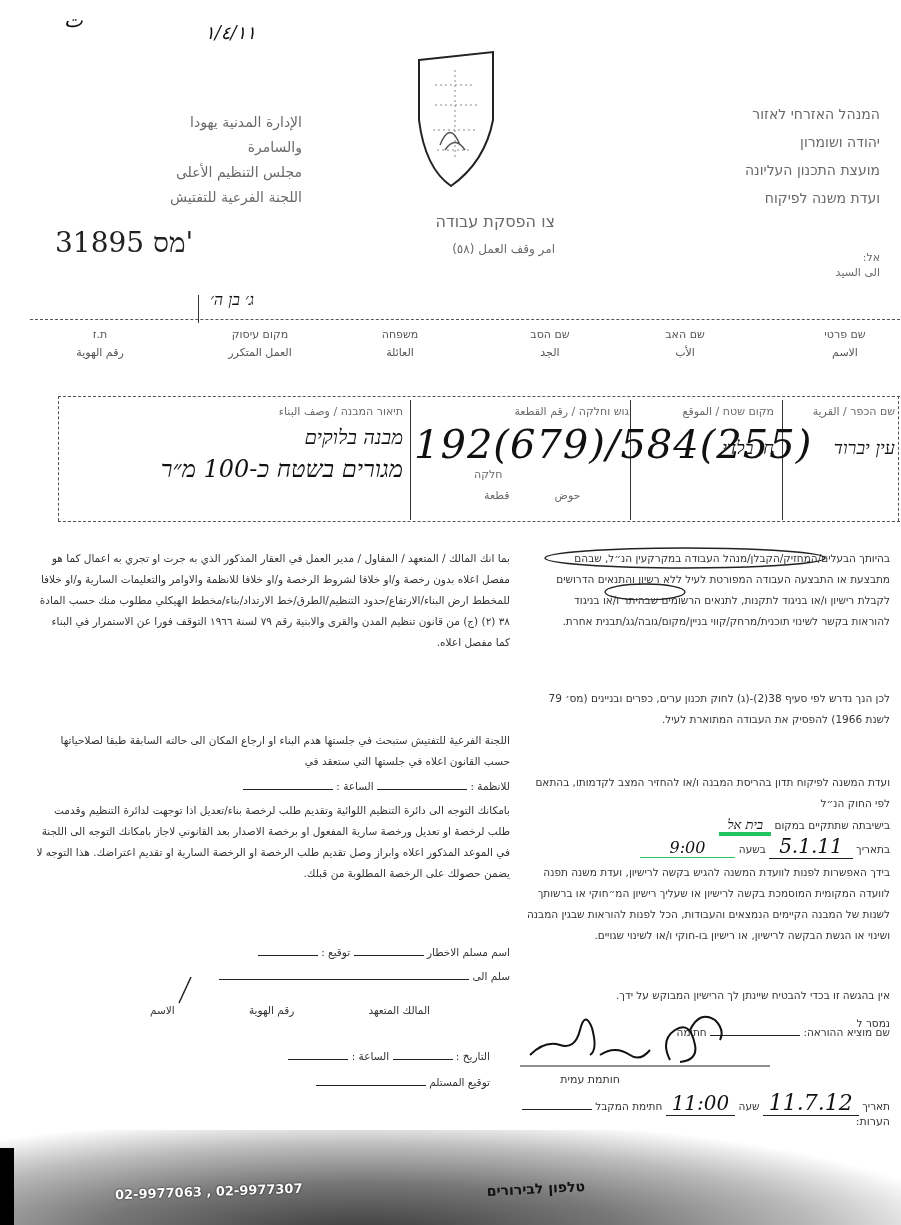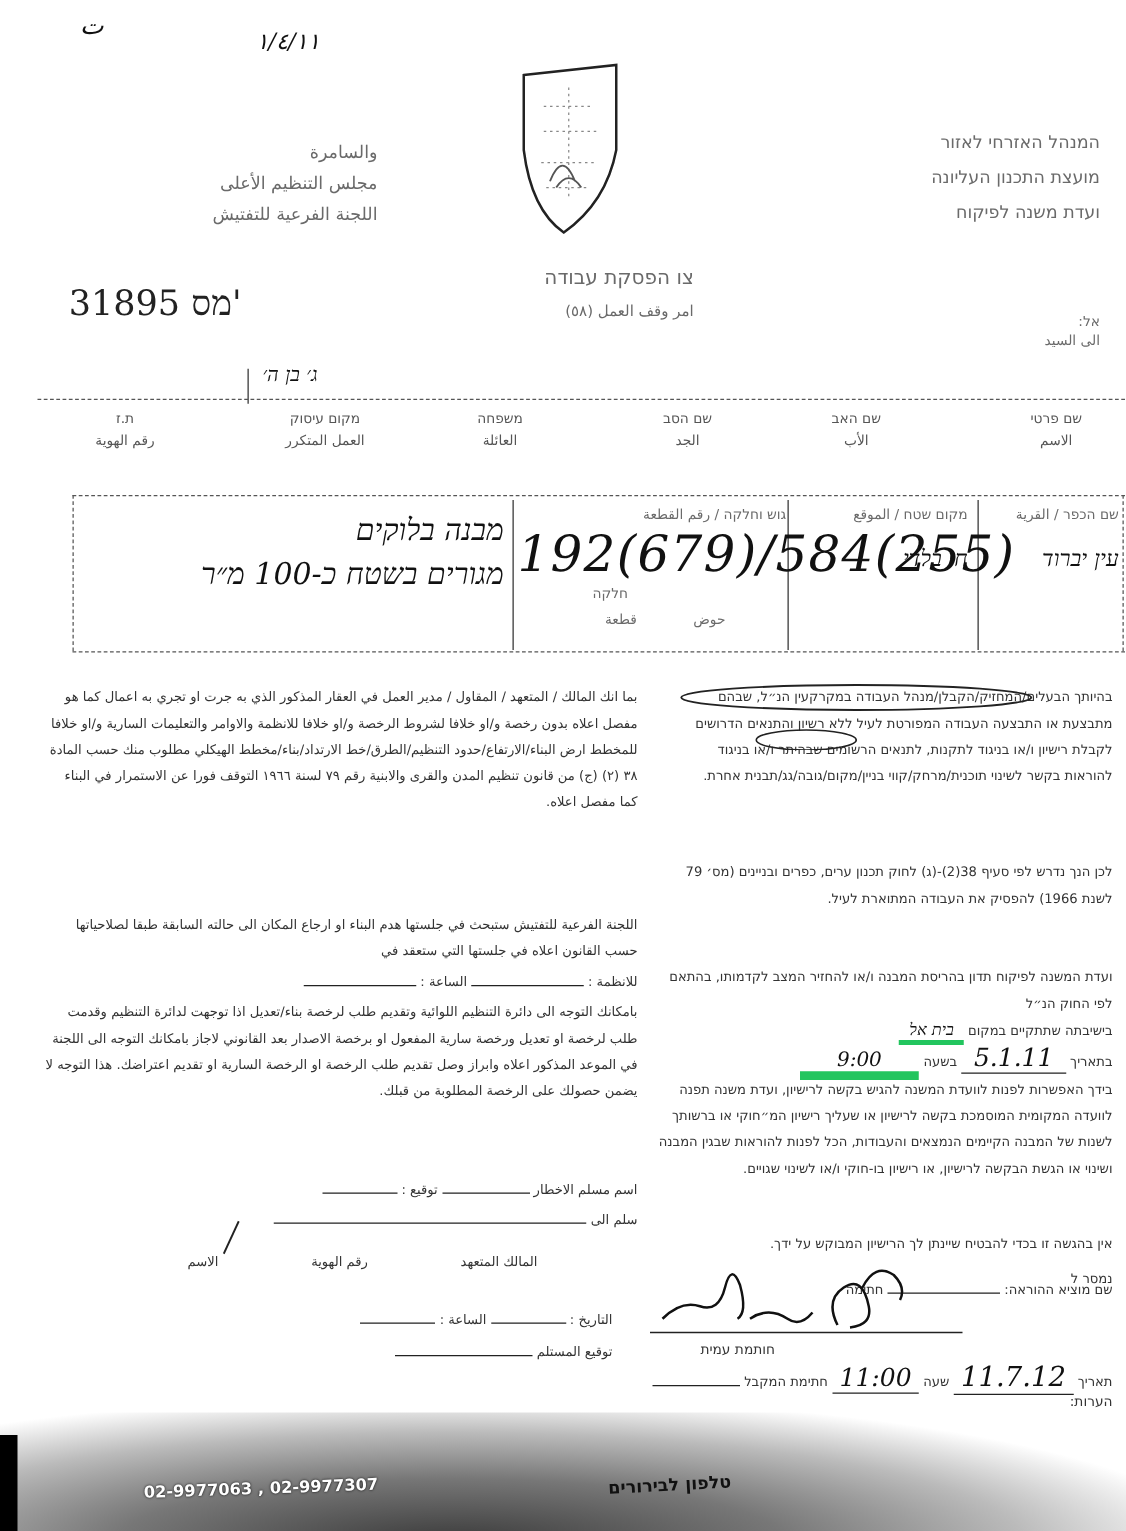--- a/index.html
+++ b/index.html
@@ -24,20 +24,21 @@
   }
   .black-edge { position: absolute; left: 0; top: 1148px; width: 14px; height: 77px; background: #000; }
 </style>
 </head>
 <body>
 
 <div class="abs faint hand" style="left:64px;top:8px;font-size:20px;">ت</div>
 <div class="abs faint hand" style="left:205px;top:22px;font-size:18px;">١/٤/١١</div>
 
 <div class="abs rtl faint" style="left:62px;top:110px;width:240px;font-size:14px;line-height:25px;">
+  <div>الإدارة المدنية يهودا</div>
   <div>والسامرة</div>
   <div>مجلس التنظيم الأعلى</div>
   <div>اللجنة الفرعية للتفتيش</div>
 </div>
 
 <div class="abs" style="left:415px;top:50px;width:82px;height:140px;">
   <svg width="82" height="140" viewBox="0 0 82 140">
     <path d="M4 10 L78 2 L78 70 Q70 112 36 136 Q10 118 4 70 Z" fill="none" stroke="#222" stroke-width="2"></path>
     <g stroke="#888" stroke-width="1" fill="none" stroke-dasharray="2 3">
       <line x1="20" y1="35" x2="60" y2="35"></line>
@@ -48,20 +49,21 @@
     </g>
     <path d="M25 95 Q35 70 45 95 M30 100 Q40 85 50 100" stroke="#555" fill="none" stroke-width="1.5"></path>
   </svg>
 </div>
 
 <div class="abs rtl faint" style="left:350px;top:212px;width:205px;font-size:16px;">צו הפסקת עבודה</div>
 <div class="abs rtl faint" style="left:350px;top:242px;width:205px;font-size:12px;">امر وقف العمل (٥٨)</div>
 
 <div class="abs rtl faint" style="left:655px;top:100px;width:225px;font-size:14px;line-height:28px;">
   <div>המנהל האזרחי לאזור</div>
+  <div>יהודה ושומרון</div>
   <div>מועצת התכנון העליונה</div>
   <div>ועדת משנה לפיקוח</div>
 </div>
 
 <div class="abs" style="left:55px;top:226px;font-size:28px;font-family:'DejaVu Serif',serif;color:#222;">
   <span>31895</span>
   <span>מס'</span>
 </div>
 
 <div class="abs rtl faint small" style="left:800px;top:250px;width:80px;">
@@ -123,42 +125,43 @@
 
   <div class="abs" style="left:356px;top:8px;width:215px;">
     <div class="small faint rtl">גוש וחלקה / رقم القطعة</div>
     <div class="hand" style="font-size:40px;margin-top:2px;letter-spacing:1px;">192(679)/584(255)</div>
     <div class="small faint" style="margin-left:60px;">חלקה</div>
     <div class="small faint" style="margin-left:70px;margin-top:6px;display:inline-block;">قطعة</div>
     <div class="small faint" style="margin-left:40px;display:inline-block;">حوض</div>
   </div>
 
   <div class="abs rtl" style="left:10px;top:8px;width:335px;">
-    <div class="hand" style="font-size:24px;margin-top:6px;">מבנה בלוקים</div>
+    <div class="small faint">תיאור המבנה / وصف البناء</div>
+    <div class="hand" style="font-size:20px;margin-top:6px;">מבנה בלוקים</div>
     <div class="hand" style="font-size:24px;margin-top:6px;">מגורים בשטח כ-100 מ״ר</div>
   </div>
 </div>
 
 <div class="abs rtl para" style="left:535px;top:548px;width:355px;">בהיותך הבעלים/המחזיק/הקבלן/מנהל העבודה במקרקעין הנ״ל, שבהם מתבצעת או התבצעה העבודה המפורטת לעיל ללא רשיון והתנאים הדרושים לקבלת רישיון ו/או בניגוד לתקנות, לתנאים הרשומים שבהיתר ו/או בניגוד להוראות בקשר לשינוי תוכנית/מרחק/קווי בניין/מקום/גובה/גג/תבנית אחרת.</div>
 <svg class="abs" style="left:535px;top:540px;" width="300" height="60">
   <ellipse cx="150" cy="18" rx="140" ry="10" fill="none" stroke="#222" stroke-width="1.5"></ellipse>
   <ellipse cx="110" cy="52" rx="40" ry="8" fill="none" stroke="#222" stroke-width="1.3"></ellipse>
 </svg>
 <div class="abs rtl para" style="left:535px;top:688px;width:355px;">לכן הנך נדרש לפי סעיף 38(2)-(ג) לחוק תכנון ערים, כפרים ובניינים (מס׳ 79 לשנת 1966) להפסיק את העבודה המתוארת לעיל.</div>
 <div class="abs rtl para" style="left:535px;top:772px;width:355px;">ועדת המשנה לפיקוח תדון בהריסת המבנה ו/או להחזיר המצב לקדמותו, בהתאם לפי החוק הנ״ל</div>
 
 <div class="abs rtl para" style="left:535px;top:814px;width:355px;">
   <span>בישיבתה שתתקיים במקום</span>
   <span class="hand" style="font-size:13px;border-bottom:4px solid #22c55e;padding:0 8px;">בית אל</span>
 </div>
 <div class="abs rtl para" style="left:535px;top:836px;width:355px;">
   <span>בתאריך</span>
   <span class="hand" style="font-size:20px;border-bottom:1px solid #222;padding:0 10px;">5.1.11</span>
   <span>בשעה</span>
-  <span class="hand" style="font-size:16px;border-bottom:7px solid #22c55e;padding:0 30px;">9:00</span>
+  <span class="hand" style="font-size:16px;border-bottom:1px solid #22c55e;padding:0 30px;">9:00</span>
 </div>
 
 <div class="abs rtl para" style="left:520px;top:862px;width:370px;">בידך האפשרות לפנות לוועדת המשנה להגיש בקשה לרישיון, ועדת משנה תפנה לוועדה המקומית המוסמכת בקשה לרישיון או שעליך רישיון המ״חוקי או ברשותך לשנות של המבנה הקיימים הנמצאים והעבודות, הכל לפנות להוראות שבגין המבנה ושינוי או הגשת הבקשה לרישיון, או רישיון בו-חוקי ו/או לשינוי שגויים.</div>
 <div class="abs rtl para" style="left:520px;top:985px;width:370px;">אין בהגשה זו בכדי להבטיח שיינתן לך הרישיון המבוקש על ידך.</div>
 
 <div class="abs rtl para" style="left:520px;top:1022px;width:370px;">
   <span>שם מוציא ההוראה:</span>
   <span style="display:inline-block;width:90px;border-bottom:1px solid #222;"></span>
   <span>חתימה</span>
 </div>

